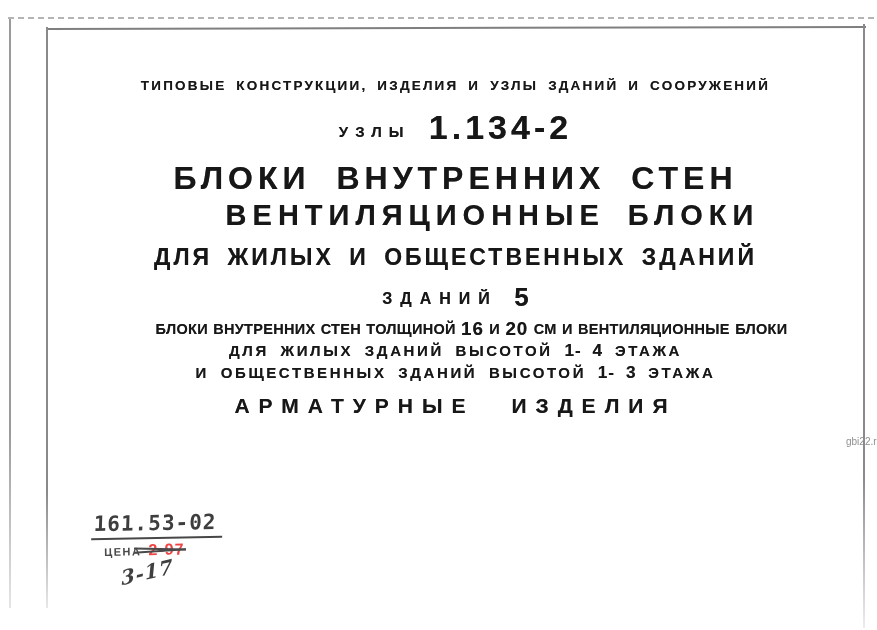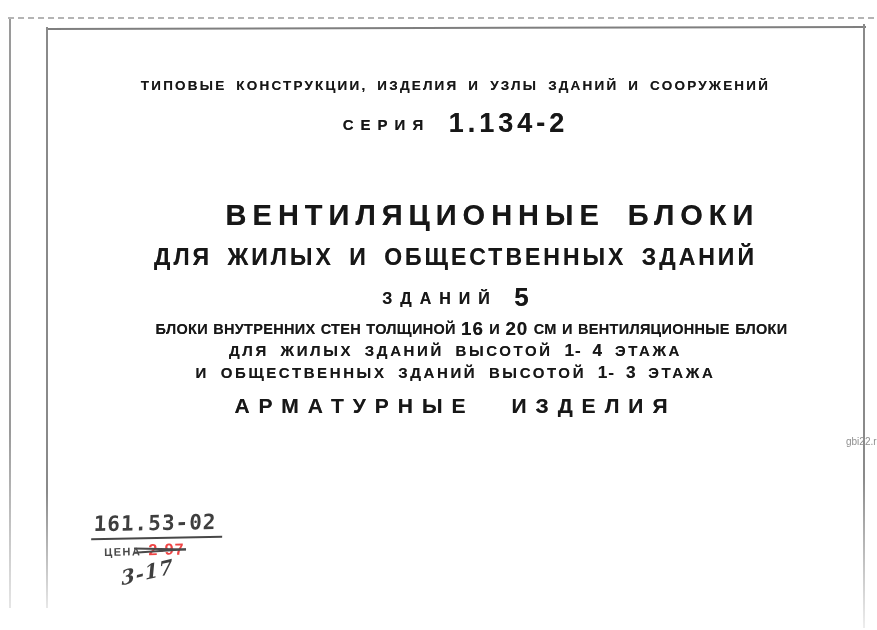--- a/index.html
+++ b/index.html
@@ -33,21 +33,21 @@
   .inner-right{
     position:absolute;left:863px;top:24px;width:2px;height:604px;
     background:linear-gradient(#8a8a8a 75%,rgba(138,138,138,.15));
   }
   
   .line{position:absolute;left:47px;width:817px;text-align:center;font-weight:700;
         text-shadow:0 0 .4px rgba(0,0,0,.55);white-space:nowrap;}
   .header-line{top:78px;font-size:13.5px;letter-spacing:2.2px;word-spacing:4px;}
   .series-row{top:108px;}
   .series-label{font-size:15px;letter-spacing:7px;vertical-align:baseline;}
-  .series-number{font-size:27px;letter-spacing:4px;margin-left:14px;vertical-align:-2px;}
+  .series-number{font-size:34px;letter-spacing:4px;margin-left:14px;vertical-align:-2px;}
   .title1{top:160px;font-size:32px;letter-spacing:5px;word-spacing:12px;}
   .title2{top:199px;font-size:29px;letter-spacing:6px;word-spacing:9px;padding-left:37px;}
   .title3{top:244px;font-size:23px;letter-spacing:3px;word-spacing:6px;}
   .issue-row{top:282px;}
   .issue-label{font-size:16px;letter-spacing:8px;}
   .issue-number{font-size:26px;margin-left:12px;vertical-align:-2px;}
   .sub1{top:318px;font-size:14.5px;letter-spacing:.3px;word-spacing:1px;padding-left:16px;}
   .sub2{top:340px;font-size:15px;letter-spacing:2.6px;word-spacing:5px;}
   .sub3{top:362px;font-size:15px;letter-spacing:2.6px;word-spacing:5px;}
   .big-digit{font-size:1.3em;vertical-align:-1px;letter-spacing:1px;}
@@ -94,24 +94,25 @@
 
   <div class="outer-top"></div>
   <div class="outer-left"></div>
   <div class="inner-top"></div>
   <div class="inner-left"></div>
   <div class="inner-right"></div>
 
   <div class="line header-line">ТИПОВЫЕ КОНСТРУКЦИИ, ИЗДЕЛИЯ И УЗЛЫ ЗДАНИЙ И СООРУЖЕНИЙ</div>
 
   <div class="line series-row">
-    <span class="series-label">СЕРИЯ</span>
+    <span class="series-label">УЗЛЫ</span>
     <span class="series-number">1.134-2</span>
   </div>
 
+  <div class="line title1">БЛОКИ ВНУТРЕННИХ СТЕН</div>
   <div class="line title2">ВЕНТИЛЯЦИОННЫЕ БЛОКИ</div>
   <div class="line title3">ДЛЯ ЖИЛЫХ И ОБЩЕСТВЕННЫХ ЗДАНИЙ</div>
 
   <div class="line issue-row">
     <span class="issue-label">ЗДАНИЙ</span>
     <span class="issue-number">5</span>
   </div>
 
   <div class="line sub1">
     <span>БЛОКИ ВНУТРЕННИХ СТЕН ТОЛЩИНОЙ </span><span class="big-digit">16</span><span> И </span><span class="big-digit">20</span><span> СМ И ВЕНТИЛЯЦИОННЫЕ БЛОКИ</span>

